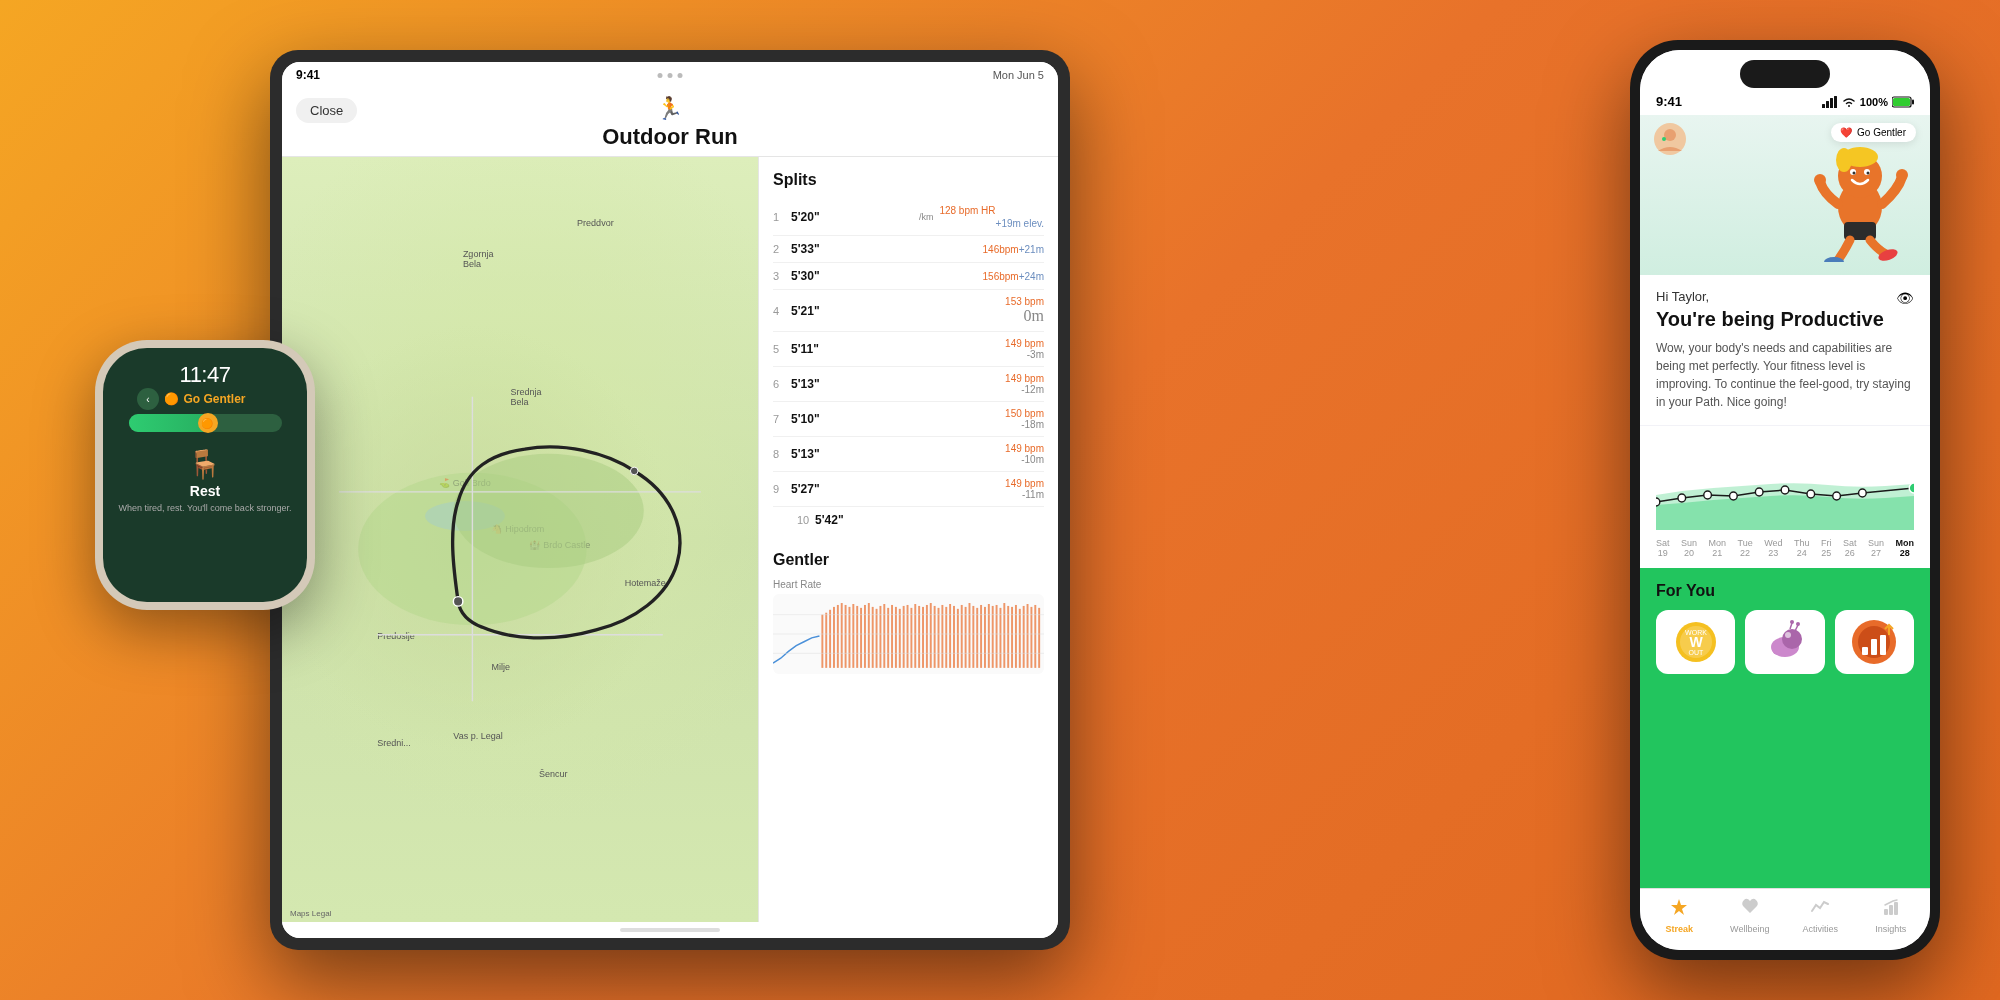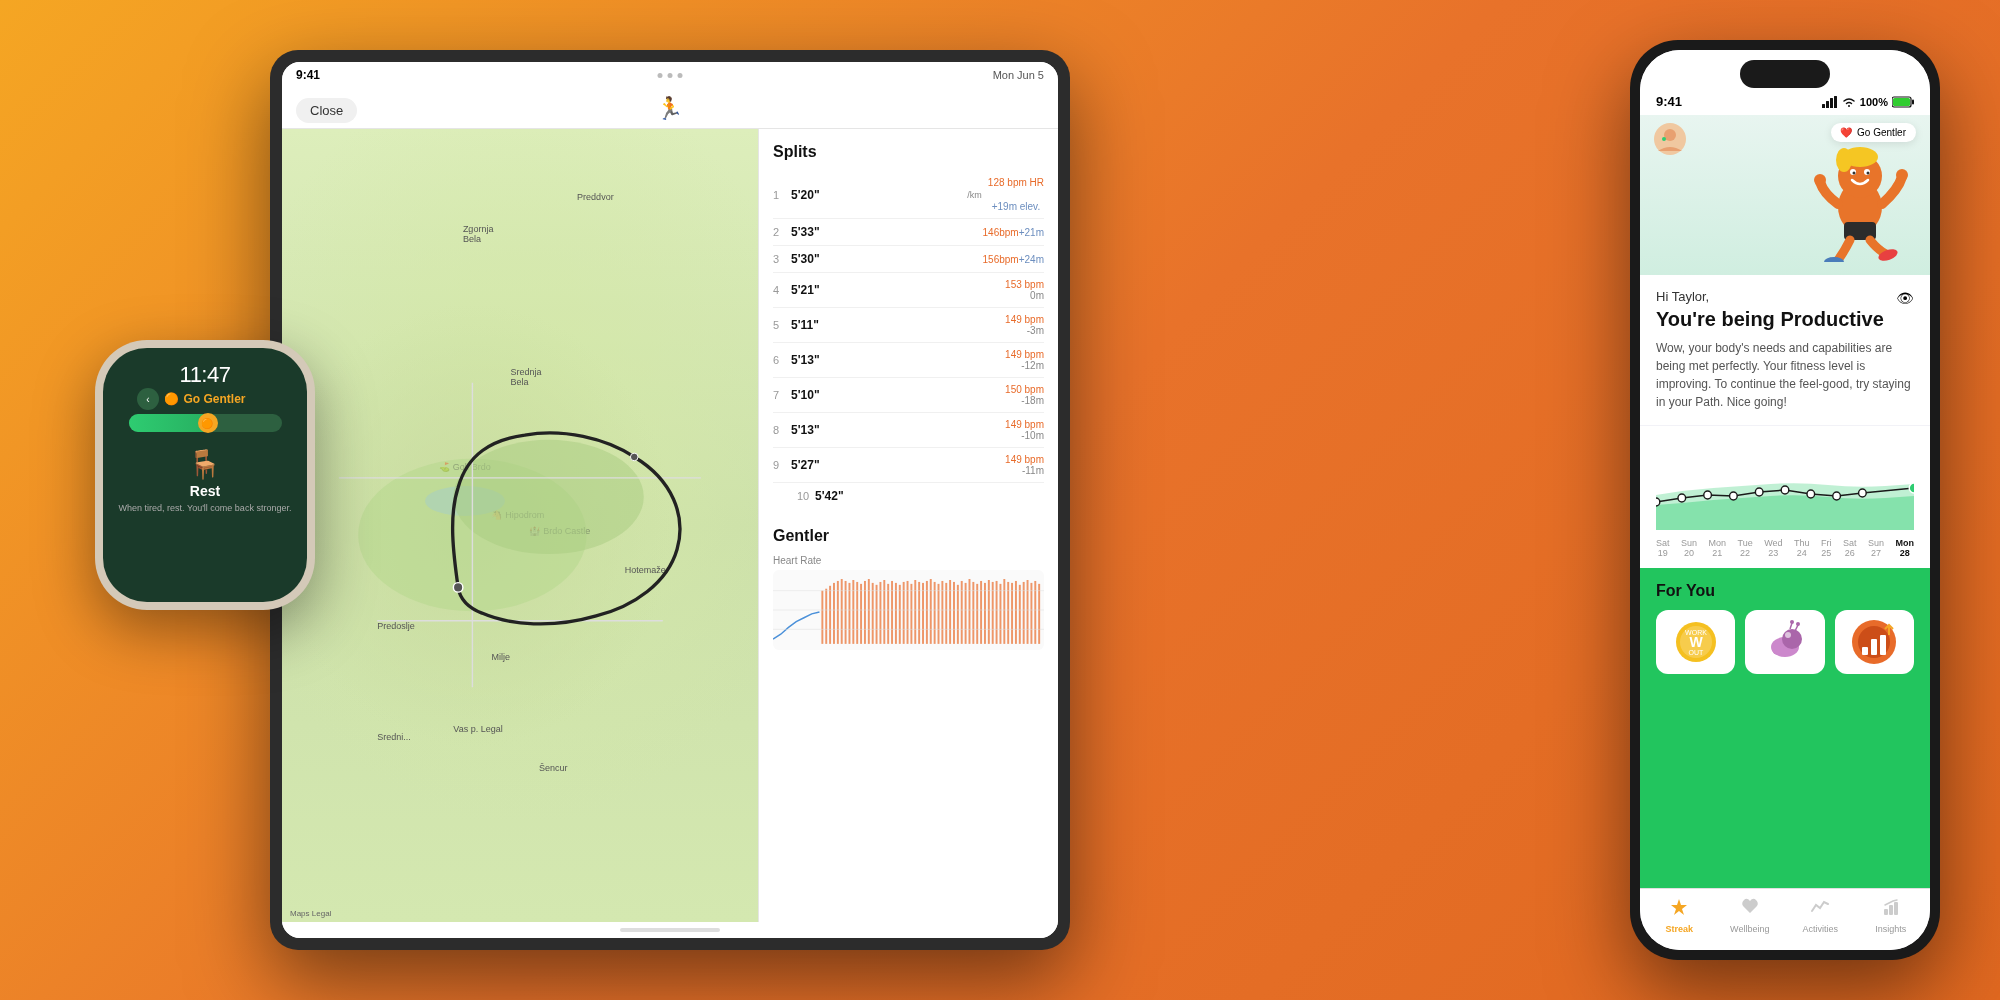--- a/index.html
+++ b/index.html
@@ -342,20 +342,21 @@
         <div style="width:5px;height:5px;border-radius:50%;background:#bbb;"></div>
       </div>
       <span style="font-size:11px;color:#555;">Mon Jun 5</span>
     </div>
 
     <div class="ipad-content">
 
       <div class="ipad-header">
         <button class="close-btn">Close</button>
         <div style="font-size:22px;">🏃</div>
+        <div class="run-title">Outdoor Run</div>
       </div>
 
       <div class="ipad-body">
 
         <div class="map-area">
           <div class="map-terrain"></div>
 
           <div class="map-water"></div>
 
           <span class="map-label" style="top:12%;left:38%;">Zgornja<br>Bela</span>
@@ -398,21 +399,21 @@
         </div>
 
         <div class="sidebar-panel">
           <div class="splits-section">
             <div class="section-title">Splits</div>
 
             <div class="split-row">
               <span class="split-num">1</span>
               <span class="split-time">5'20"</span>
               <span style="font-size:9px;color:#888;margin-right:6px;">/km</span>
-              <div style="display:flex;flex-direction:column;align-items:center;">
+              <div style="display:flex;flex-direction:row;align-items:flex-start;">
                 <span style="color:#E86B2A;font-size:10px;">128 bpm HR</span>
                 <span style="color:#6C8EBF;font-size:10px;margin-top:13px;">+19m elev.</span>
               </div>
             </div>
             <div class="split-row">
               <span class="split-num">2</span>
               <span class="split-time">5'33"</span>
               <span style="flex:1;"></span>
               <div style="display:flex;flex-direction:row;align-items:flex-end;">
                 <span style="color:#E86B2A;font-size:10px;">146bpm</span>
@@ -427,21 +428,21 @@
                 <span style="color:#E86B2A;font-size:10px;">156bpm</span>
                 <span style="color:#6C8EBF;font-size:10px;">+24m</span>
               </div>
             </div>
             <div class="split-row">
               <span class="split-num">4</span>
               <span class="split-time">5'21"</span>
               <span style="flex:1;"></span>
               <div style="display:flex;flex-direction:column;align-items:flex-end;">
                 <span style="color:#E86B2A;font-size:10px;">153 bpm</span>
-                <span style="color:#888;font-size:10px;">0m</span>
+                <span style="color:#888;font-size:16px;font-family:Liberation Serif, serif;">0m</span>
               </div>
             </div>
             <div class="split-row">
               <span class="split-num">5</span>
               <span class="split-time">5'11"</span>
               <span style="flex:1;"></span>
               <div style="display:flex;flex-direction:column;align-items:flex-end;">
                 <span style="color:#E86B2A;font-size:10px;">149 bpm</span>
                 <span style="color:#888;font-size:10px;">-3m</span>
               </div>

